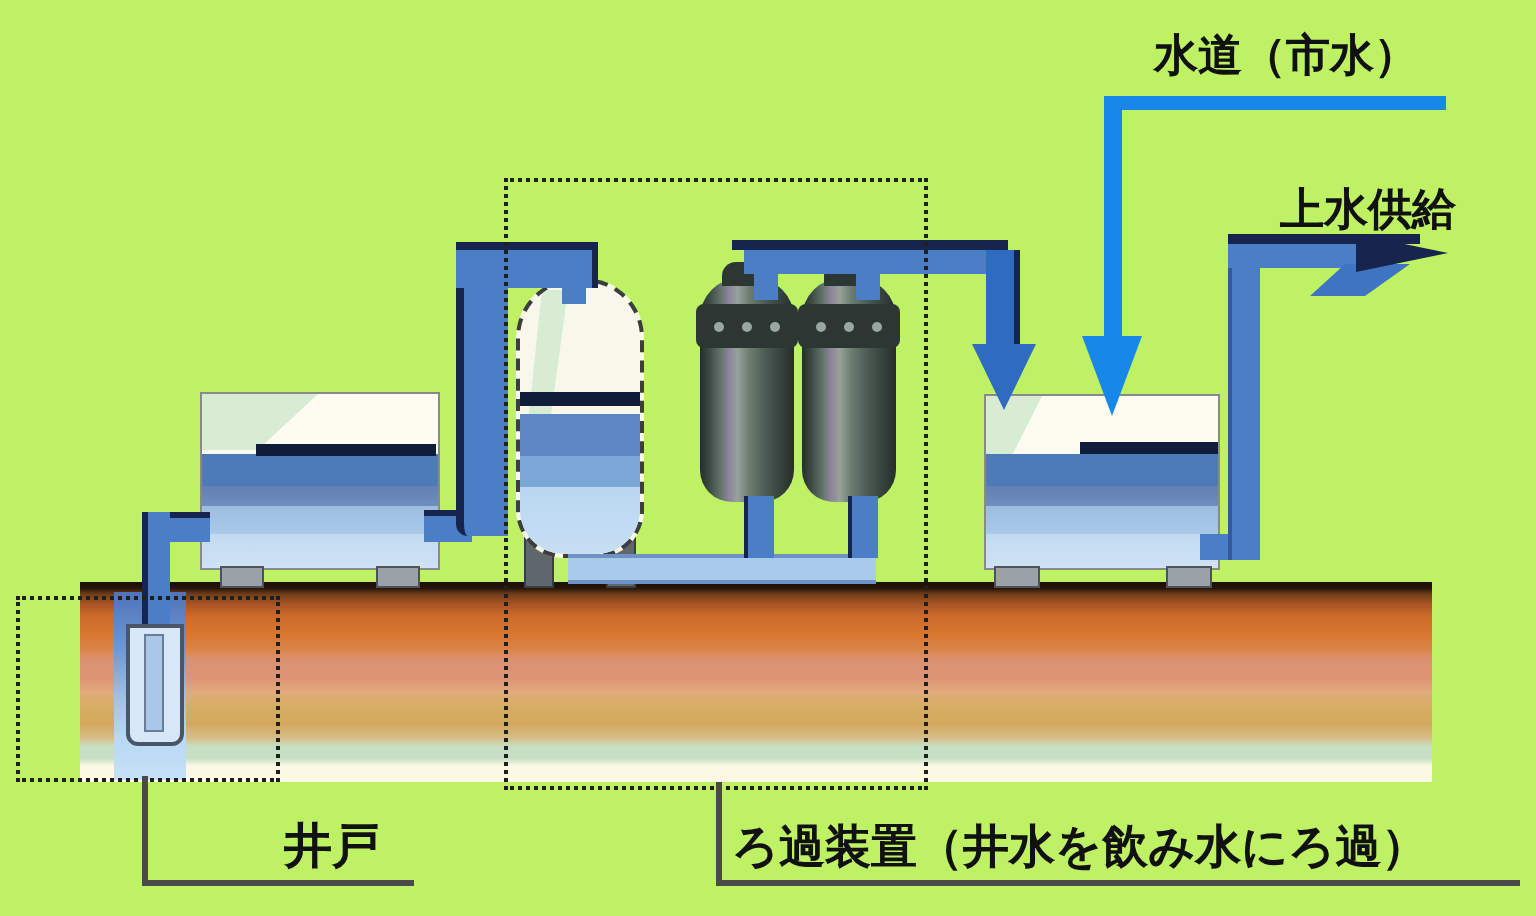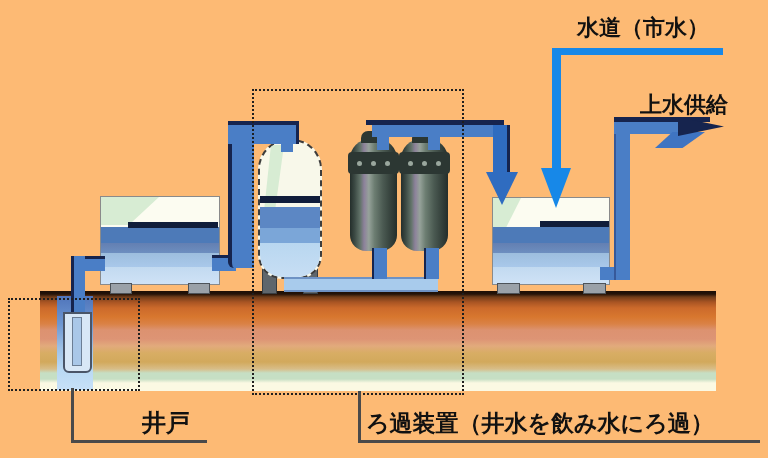--- a/index.html
+++ b/index.html
@@ -1,16 +1,16 @@
 <!DOCTYPE html>
 <html><head>
 <meta charset="utf-8">
 <style>
   html,body{margin:0;padding:0;background:#fff;}
-  .canvas{position:relative;width:768px;height:458px;background:#fdba74;overflow:hidden;
+  .canvas{position:relative;width:768px;height:458px;background:#bef264;overflow:hidden;
           font-family:"Liberation Sans",sans-serif;color:#111;}
   .abs{position:absolute;}
   
   .ground{left:40px;top:291px;width:676px;height:100px;z-index:5;
     background:linear-gradient(180deg,
       #1d0f06 0%,#241308 3%,
       #6f3c19 6%,#a85423 11%,
       #cc6a2b 17%,#d8772f 26%,
       #da8246 33%,
       #dc9270 39%,#dd9475 48%,

